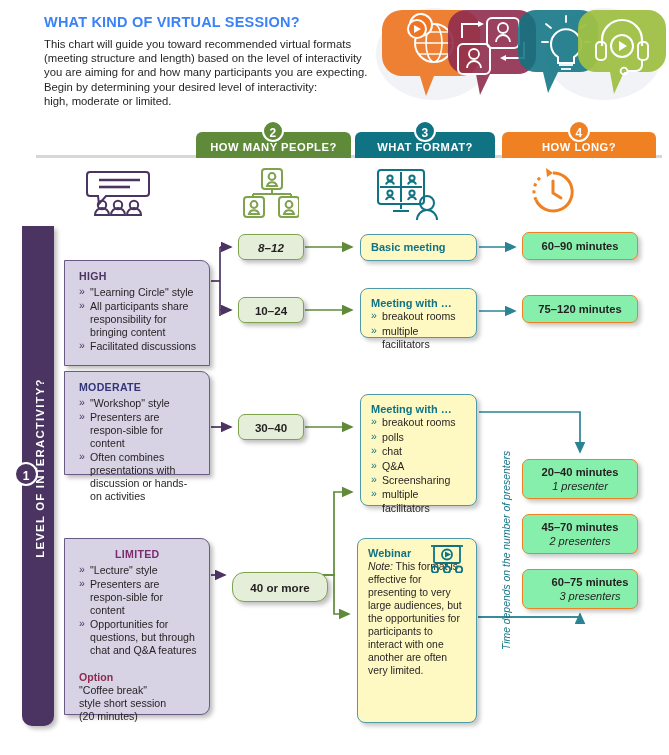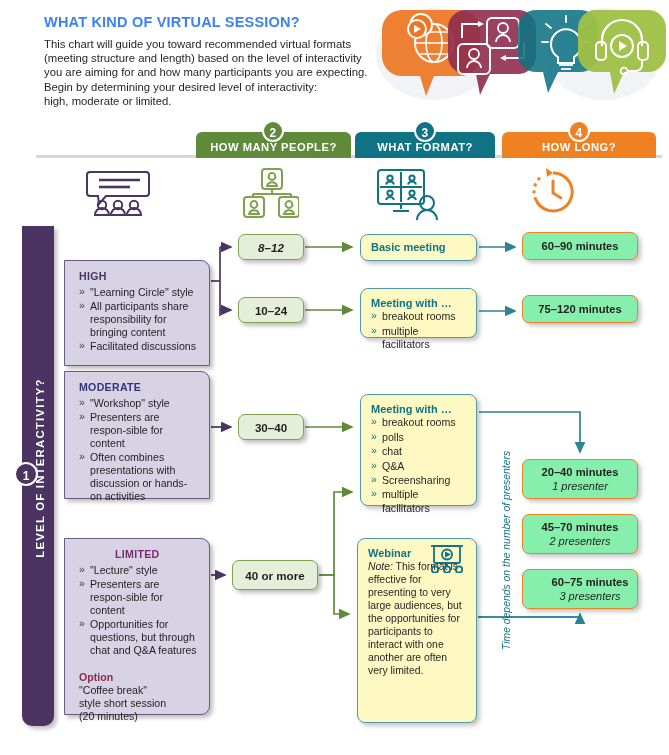--- a/index.html
+++ b/index.html
@@ -96,35 +96,35 @@
   .opt-title { color:#8c2b4f; font-weight:bold; margin-top:14px; }
   ul.bul { list-style:none; margin:0; padding:0; }
   ul.bul li {
     position:relative; padding-left:11px; margin-bottom:1px;
   }
   ul.bul li:before {
     content:"\00BB"; position:absolute; left:0; top:-1px;
     color:#4b3362; font-size:10.5px;
   }
   #box-high     { left:64px; top:228px;  width:146px; height:106px;margin-top:32px; }
-  #box-moderate { left:64px; top:371px;  width:146px; height:128px; }
+  #box-moderate { left:64px; top:371px;  width:146px; height:104px; }
   #box-limited  { left:64px; top:538px;  width:146px; height:177px; border-radius:0 9px 9px 0; }
 
   
   .cnt-box {
     position:absolute; background:#e5eed9;
     border:1.6px solid #7ea24d; border-radius:7px;
     box-shadow:3px 3px 4px rgba(0,0,0,.25);
     font-size:11.6px; font-weight:bold; color:#231f20;
     display:flex; align-items:center; justify-content:center;
   }
   #cnt-8-12   { left:238px; top:234px; width:66px; height:26px;font-style:italic; }
   #cnt-10-24  { left:238px; top:297px; width:66px; height:26px; }
   #cnt-30-40  { left:238px; top:414px; width:66px; height:26px; }
-  #cnt-40more { left:232px; top:560px; width:86px; height:30px; }
+  #cnt-40more { left:232px; top:572px; width:96px; height:30px;border-radius:12px; }
 
   
   .fmt-box {
     position:absolute; background:#fef9c3;
     border:1.4px solid #4e9aa6; border-radius:8px;
     box-shadow:3px 3px 4px rgba(0,0,0,.22);
     padding:8px 10px; font-size:10.6px; line-height:13.4px;
     color:#231f20;
   }
   .fmt-title { color:#0f7383; font-weight:bold; font-size:11px; }

